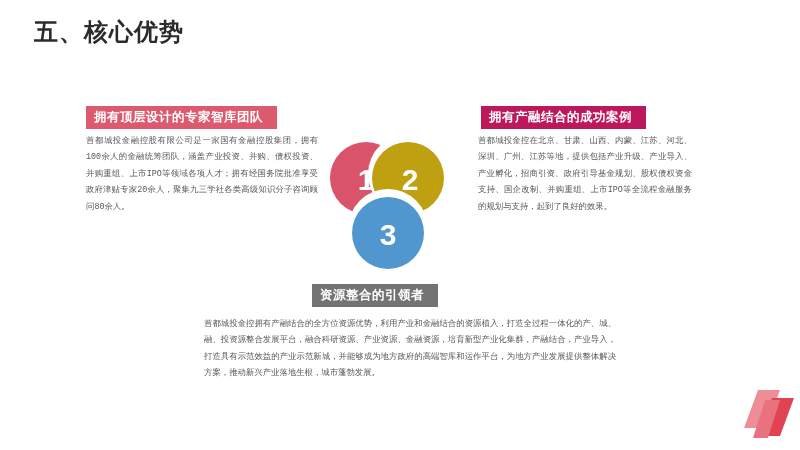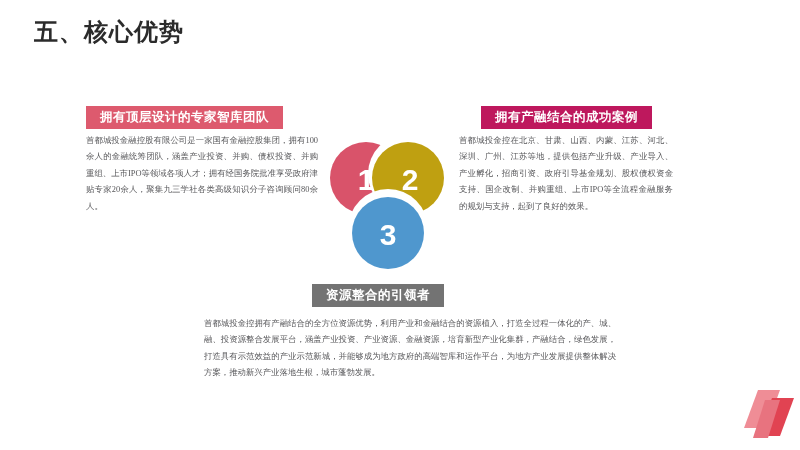--- a/index.html
+++ b/index.html
@@ -37,42 +37,42 @@
   }
 
   
   .chip {
     position: absolute;
     display: inline-block;
     color: #ffffff;
     font-size: 12.5px;
     font-weight: bold;
     letter-spacing: 0.5px;
-    padding: 4px 14px 5px 14px;
+    padding: 4px 14px 5px 8px;
     white-space: nowrap;
     line-height: 1.15;
     font-family: "Liberation Serif", "DejaVu Serif", serif;
   }
   .chip-red   { background: #dd5a6e; }
   .chip-gold  { background: #b39516; }
   .chip-blue  { background: #6aa3d8; }
 
   
   .para {
     position: absolute;
     color: #58585b;
     font-size: 8.4px;
     line-height: 1.95;
     text-align: justify;
     text-justify: inter-ideograph;
-    font-family: Liberation Serif, serif;
+    font-family: Liberation Mono, monospace;
   }
 
   #left-para  { left: 86px;  top: 133px; width: 232px; }
-  #right-para { left: 459px; top: 133px; width: 214px; }
+  #right-para { left: 478px; top: 133px; width: 214px; }
   #bottom-para{ left: 204px; top: 316px; width: 412px; }
 
   
   .venn {
     position: absolute;
     left: 318px;
     top: 130px;
     width: 140px;
     height: 140px;
   }
@@ -106,21 +106,21 @@
   <div class="chip chip-red" style="left: 86px; top: 106px; background: rgb(221, 90, 110);">拥有顶层设计的专家智库团队</div>
 
   <div class="para" id="left-para">首都城投金融控股有限公司是一家国有金融控股集团，拥有100余人的金融统筹团队，涵盖产业投资、并购、债权投资、并购重组、上市IPO等领域各项人才；拥有经国务院批准享受政府津贴专家20余人，聚集九三学社各类高级知识分子咨询顾问80余人。</div>
 
   <div class="chip chip-gold" style="left: 481px; top: 106px; background: #be185d;">拥有产融结合的成功案例</div>
 
   <div class="para" id="right-para">首都城投金控在北京、甘肃、山西、内蒙、江苏、河北、深圳、广州、江苏等地，提供包括产业升级、产业导入、产业孵化，招商引资、政府引导基金规划、股权债权资金支持、国企改制、并购重组、上市IPO等全流程金融服务的规划与支持，起到了良好的效果。</div>
 
   <div class="chip chip-blue" style="left: 312px; top: 284px; background: #737373;">资源整合的引领者</div>
 
-  <div class="para" id="bottom-para">首都城投金控拥有产融结合的全方位资源优势，利用产业和金融结合的资源植入，打造全过程一体化的产、城、融、投资源整合发展平台，涵盖产业投资、产业资源、金融资源，培育新型产业化集群，产融结合，绿色发展，打造具有示范效益的产业示范新城，并能够成为地方政府的高端智库和运作平台，为地方产业发展提供整体解决方案，推动新兴产业落地生根，城市蓬勃发展。</div>
+  <div class="para" id="bottom-para">首都城投金控拥有产融结合的全方位资源优势，利用产业和金融结合的资源植入，打造全过程一体化的产、城、融、投资源整合发展平台，融合科研资源、产业资源、金融资源，培育新型产业化集群，产融结合，产业导入，打造具有示范效益的产业示范新城，并能够成为地方政府的高端智库和运作平台，为地方产业发展提供整体解决方案，推动新兴产业落地生根，城市蓬勃发展。</div>
 
   <div class="venn">
     <svg width="140" height="140" viewBox="0 0 140 140">
       <defs>
 
         <mask id="mask1">
           <rect x="0" y="0" width="140" height="140" fill="#fff"></rect>
           <circle cx="90" cy="44" r="40" fill="#000"></circle>
           <circle cx="70" cy="99" r="40" fill="#000"></circle>
         </mask>

